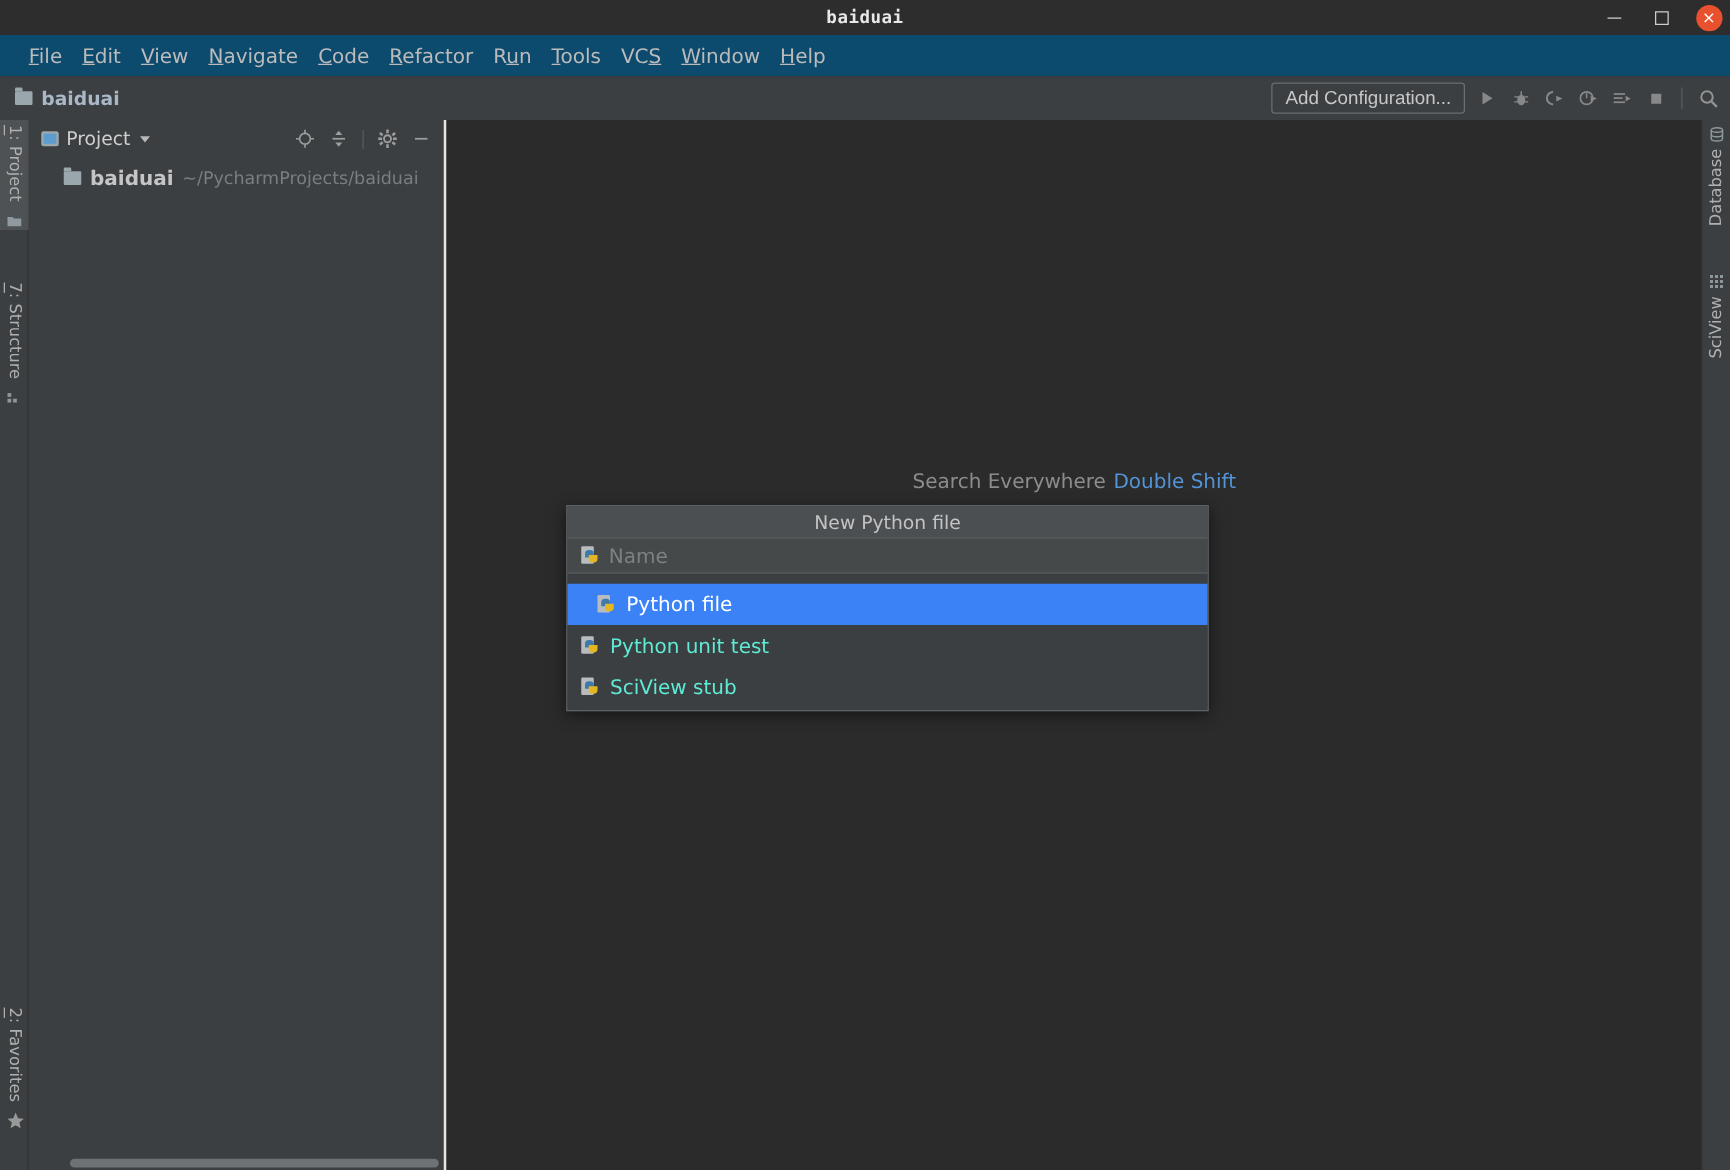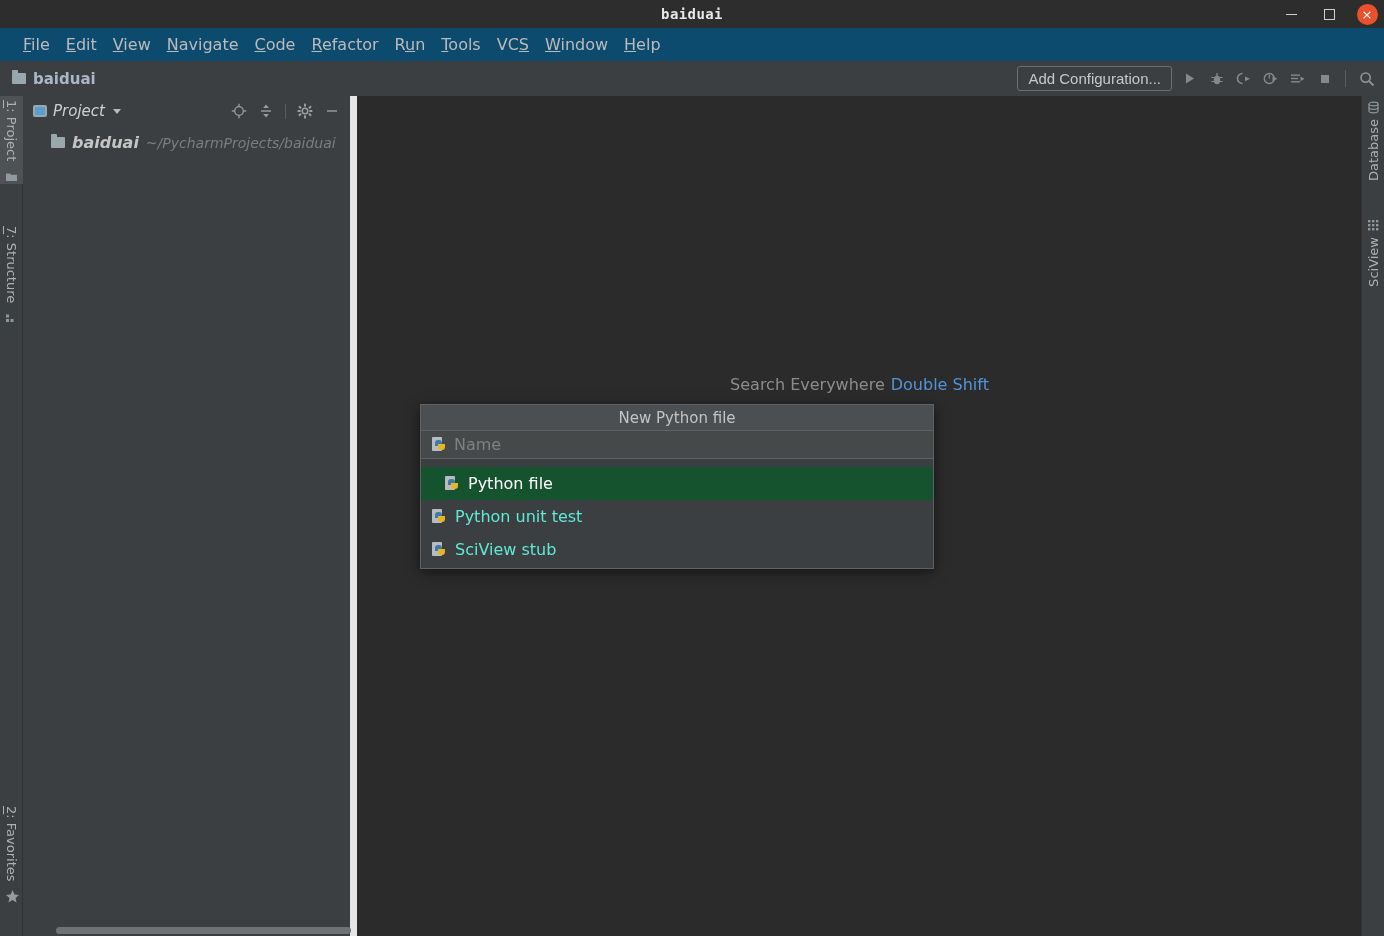--- a/index.html
+++ b/index.html
@@ -116,21 +116,21 @@
   
   .strip-right {
     position: absolute; right: 0; top: 96px; width: 23px; height: 840px;
     background: #3c3f41; border-left: 1px solid #323232;
   }
 
   
   .project-panel {
     position: absolute; left: 23px; top: 96px;
     width: 334px; height: 840px;
-    background: #3c3f41; border-right: 7px solid #e5e5e5; font-style: italic;
+    background: #3c3f41; border-right: 2px solid #e5e5e5;
   }
   .panel-header {
     height: 30px; display: flex; align-items: center;
     padding: 0 6px 0 10px; gap: 6px;
   }
   .panel-title {
     font-size: 15px; color: #cfcfcf; cursor: pointer;
   }
   .panel-icon-sq {
     width: 14px; height: 12px; border: 2px solid #9aa7ac;
@@ -190,21 +190,21 @@
     width: 1003px; height: 840px; background: #2b2b2b;
   }
   .hint {
     position: absolute; left: 0; top: 279px; width: 100%;
     text-align: center; font-size: 16px; color: #8c8c8c;
   }
   .hint .kb { color: #5394d6; margin-left: 6px; }
 
   
   .popup {
-    position: absolute; left: 420px; top: 404px;
+    position: absolute; left: 453px; top: 404px;
     width: 514px; height: 165px;
     background: #3c3f41;
     border: 1px solid #5e6264;
     box-shadow: 0 3px 12px rgba(0,0,0,.55);
   }
   .popup-title {
     height: 26px; background: #4b4f52;
     border-bottom: 1px solid #5e6264;
     display: flex; align-items: center; justify-content: center;
     font-size: 15px; color: #c3c3c3;
@@ -216,21 +216,21 @@
     cursor: text;
   }
   .popup-input-text { font-size: 16px; color: #7d8184; }
   .popup-gap { height: 8px; background: #3c3f41; }
   .popup-list { background: #3c3f41; }
   .popup-row {
     height: 33px; display: flex; align-items: center; gap: 8px;
     padding-left: 11px; cursor: pointer;
   }
   .popup-row .row-label { font-size: 16px; color: #5eead4; }
-  .popup-row.selected { background: #14532d; padding-left: 24px; }
+  .popup-row.selected { background: #3b82f6; padding-left: 24px; }
   .popup-row.selected .row-label { color: #ffffff; }
 
   
   .py-ic {
     position: relative; width: 15px; height: 15px; flex: none;
   }
   .py-ic .doc {
     position: absolute; left: 0; top: 0; width: 10px; height: 14px;
     background: #b9bcbe; border-radius: 1px;
   }

